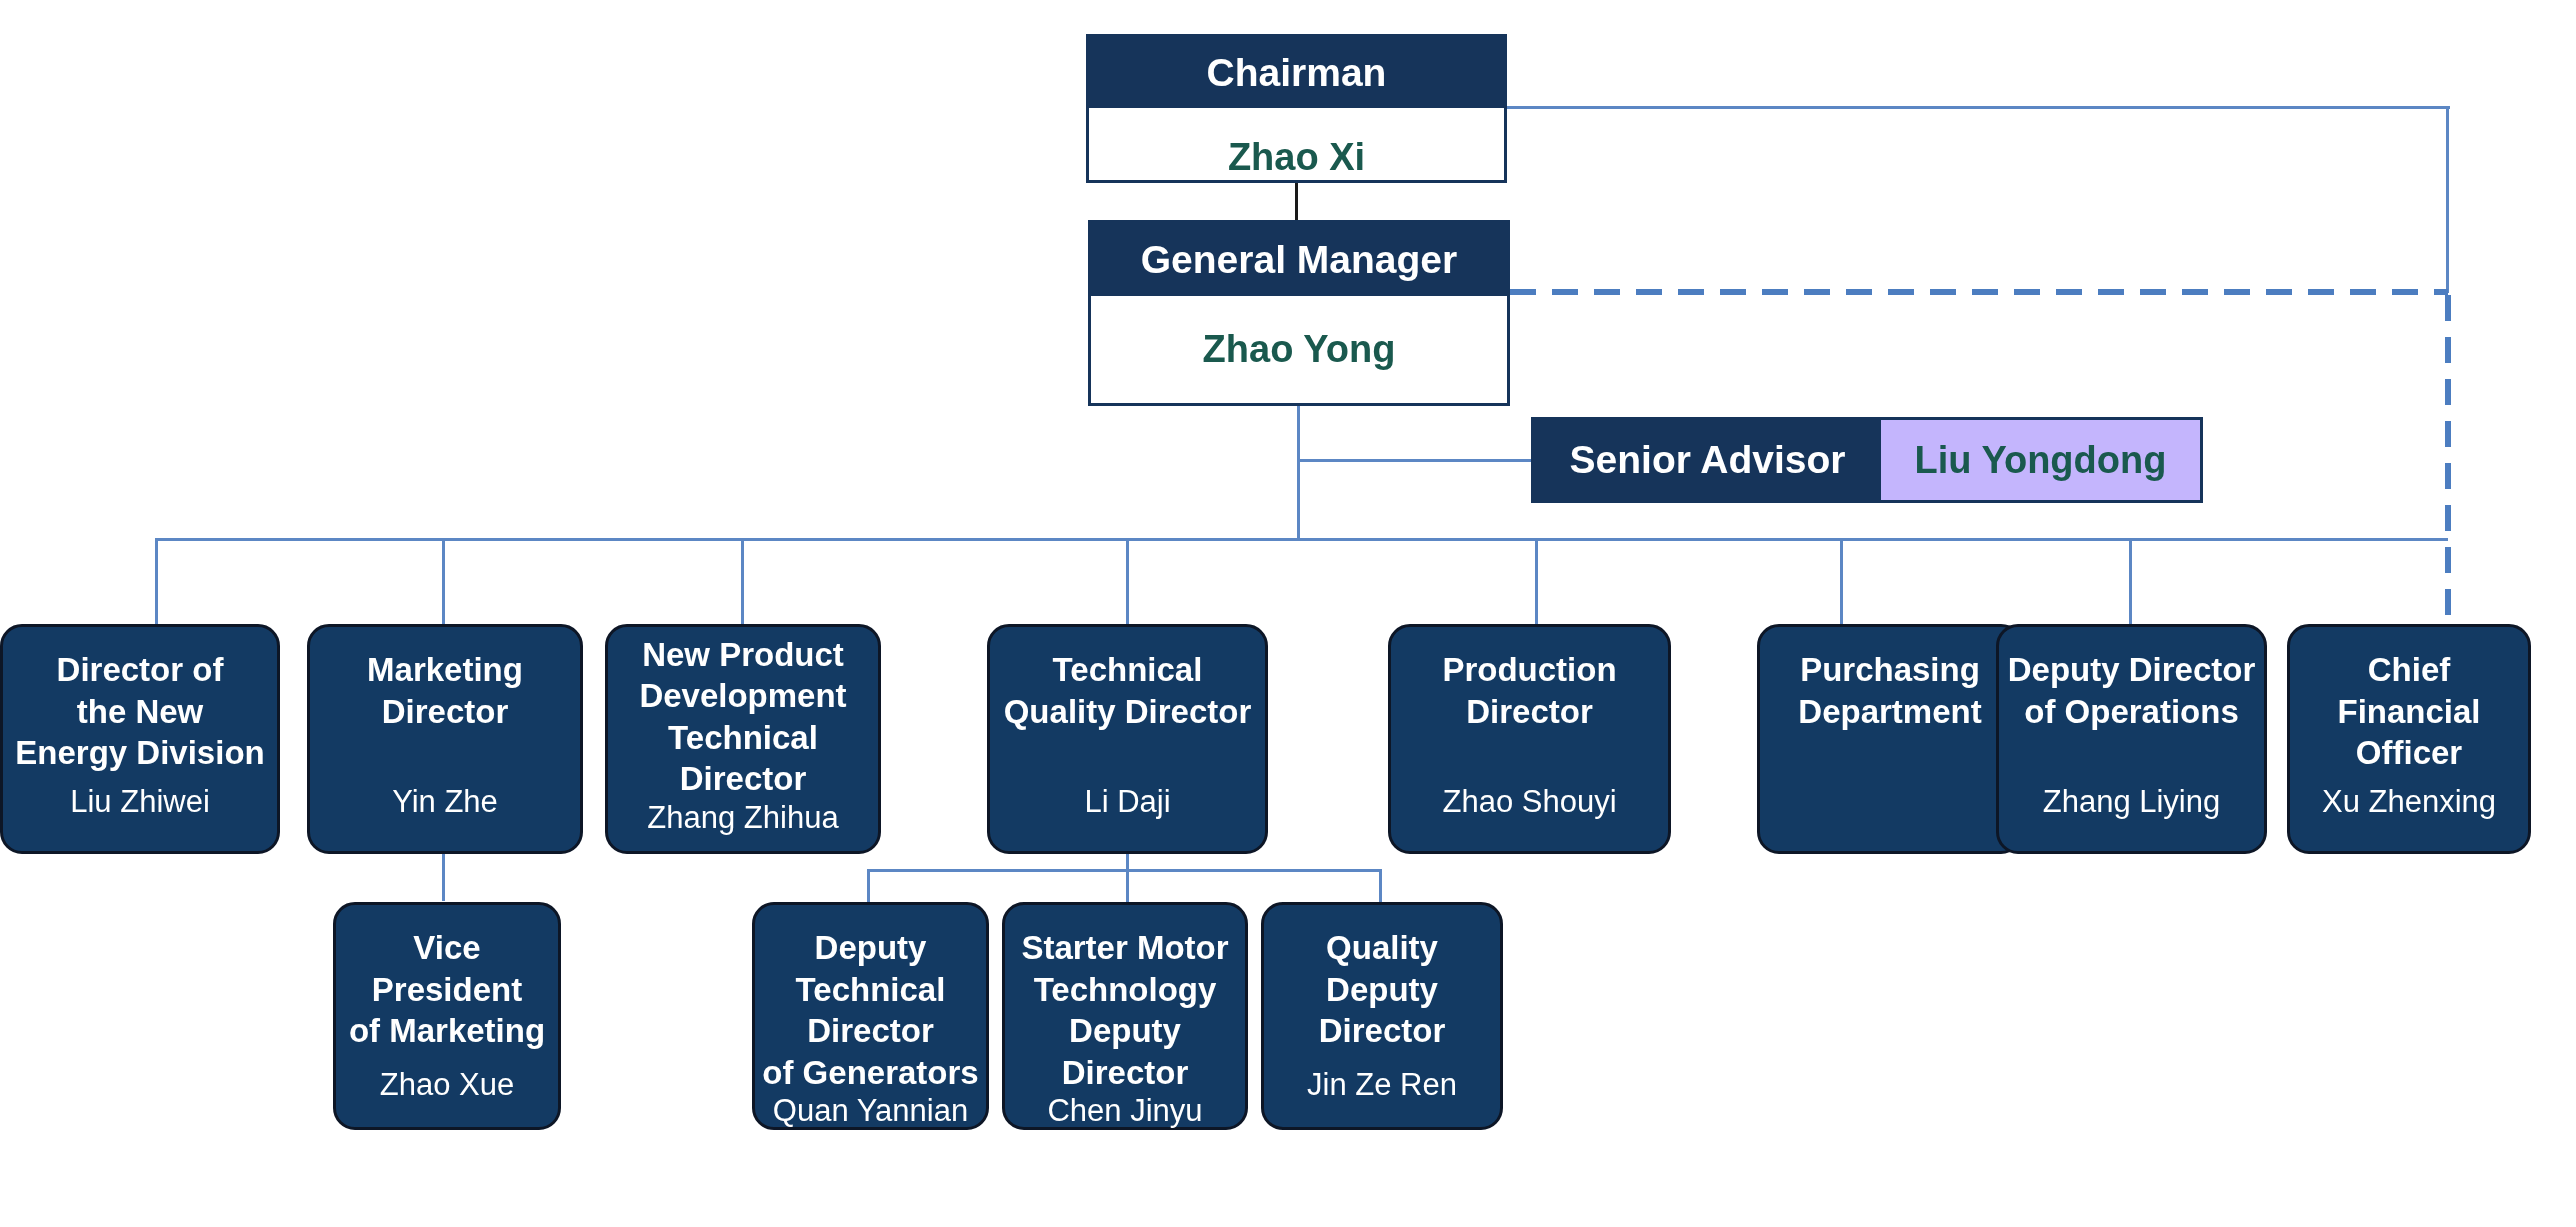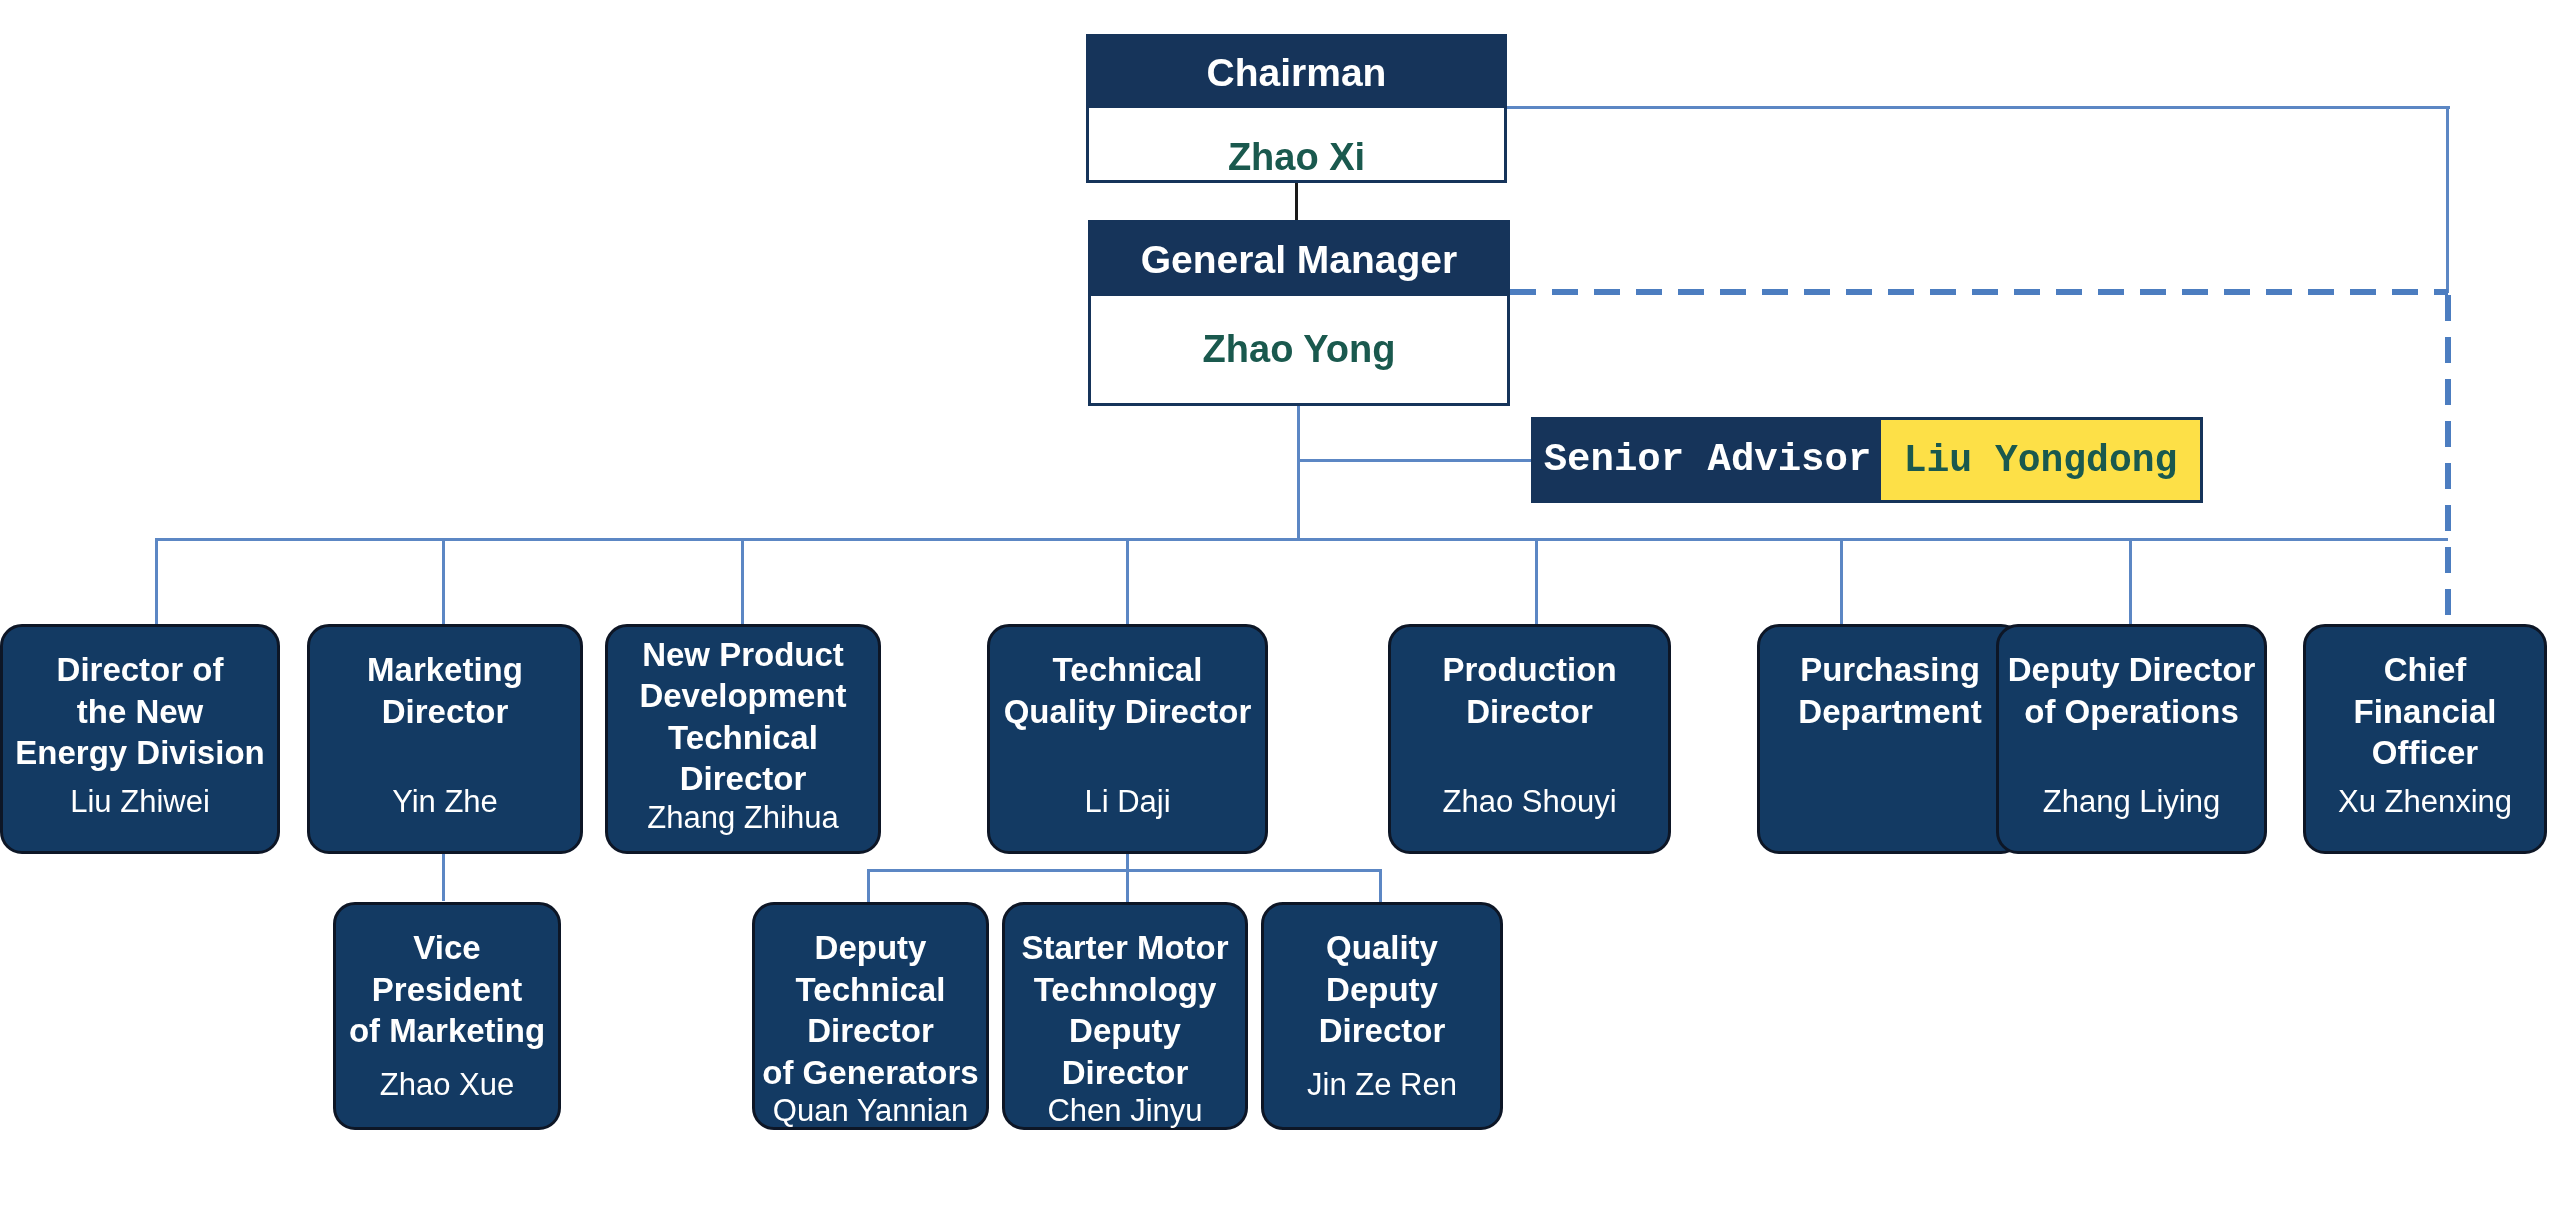--- a/index.html
+++ b/index.html
@@ -24,21 +24,21 @@
     display:flex;align-items:center;justify-content:center;}
   .hdrbox .bd{flex:1;display:flex;align-items:center;justify-content:center;
     color:#1a594e;font-weight:bold;font-size:38px;}
   #chairman{left:1086px;top:34px;width:421px;height:149px;gap:26px;}
   #chairman .hd{height:71px;}
   #gm{left:1088px;top:220px;width:422px;height:186px;}
   #gm .hd{height:73px;}
 
   
   .advisor{position:absolute;left:1531px;top:417px;width:672px;height:86px;
-    border:3.4px solid #16345a;background:#fde047;box-sizing:border-box;display:flex;font-family:Liberation Mono, monospace;}
+    border:3.4px solid #16345a;background:#c4b5fd;box-sizing:border-box;display:flex;}
   .advisor .ad-t{width:347px;background:#16345a;color:#ffffff;font-weight:bold;
     font-size:39px;display:flex;align-items:center;justify-content:center;}
   .advisor .ad-n{flex:1;color:#1a594e;font-weight:bold;font-size:38px;
     display:flex;align-items:center;justify-content:center;}
 
   
   .node{position:absolute;background:#133a63;border:3.4px solid #0d1626;border-radius:22px;
     box-sizing:border-box;color:#ffffff;display:flex;flex-direction:column;
     justify-content:space-between;align-items:center;text-align:center;
     padding:22px 5.2px 31px;}
@@ -46,21 +46,21 @@
   .node .n{font-size:31px;line-height:1.15;white-space:pre-line;}
 
   .l1{top:624px;height:230px;}
   #l1-0{left:0;width:280px;}
   #l1-1{left:307px;width:276px;gap:12px;}
   #l1-2{left:605px;width:276px;justify-content:center;}
   #l1-3{left:987px;width:281px;}
   #l1-4{left:1388px;width:283px;}
   #l1-5{left:1709px;width:266px;margin-left:48px;}
   #l1-6{left:1996px;width:271px;}
-  #l1-7{left:2287px;width:244px;margin-left:16px;}
+  #l1-7{left:2287px;width:244px;}
 
   .l2{top:902px;height:228px;padding-bottom:24px;}
   #l2-0{left:333px;width:228px;}
   #l2-1{left:752px;width:237px;}
   #l2-2{left:1002px;width:246px;}
   #l2-3{left:1261px;width:242px;}
 </style>
 </head>
 <body>
 

